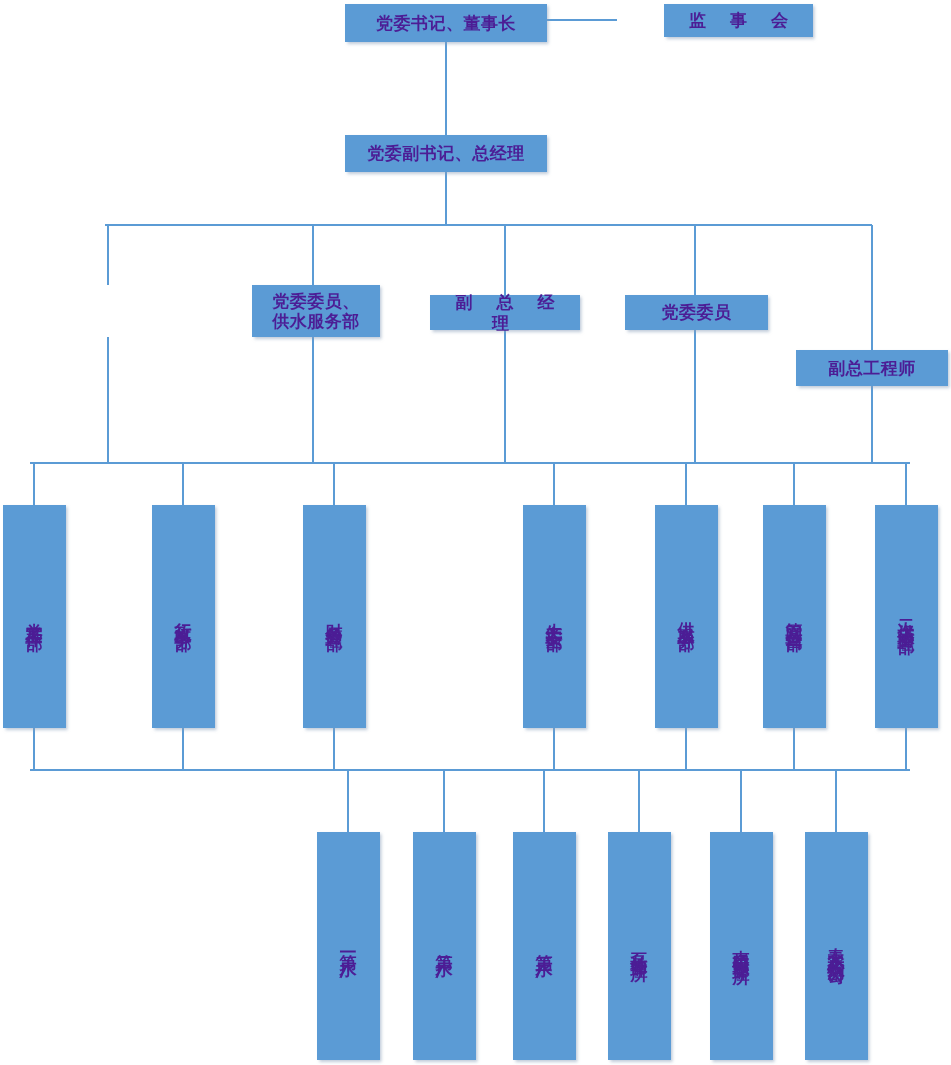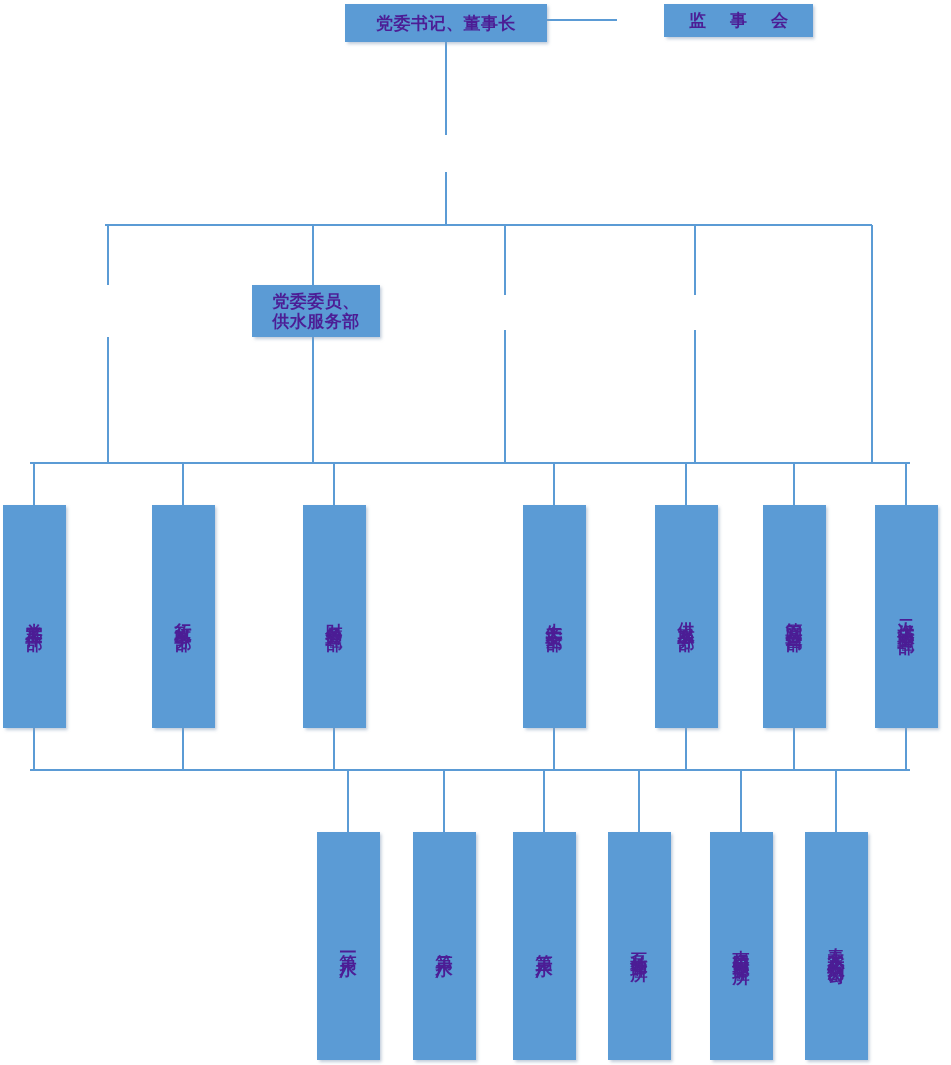--- a/index.html
+++ b/index.html
@@ -120,29 +120,41 @@
   </svg>
 
   <div class="node horiz" style="left:345px; top:4px; width:202px; height:38px;">
     <span class="lbl">党委书记、董事长</span>
   </div>
 
   <div class="node horiz spaced" style="left:617px; top:4px; width:149px; height:33px;margin-left:47px;">
     <span class="lbl">监 事 会</span>
   </div>
 
+  <div class="node horiz" style="left:345px; top:135px; width:202px; height:37px;">
+    <span class="lbl">党委副书记、总经理</span>
+  </div>
 
 
   <div class="node horiz" style="left:252px; top:285px; width:128px; height:52px;">
     <span class="lbl">党委委员、
 供水服务部</span>
   </div>
 
-
-
+  <div class="node horiz spaced" style="left:430px; top:295px; width:150px; height:35px;">
+    <span class="lbl">副 总 经 理</span>
+  </div>
+
+  <div class="node horiz" style="left:625px; top:295px; width:143px; height:35px;">
+    <span class="lbl">党委委员</span>
+  </div>
+
+  <div class="node horiz" style="left:796px; top:350px; width:152px; height:36px;">
+    <span class="lbl">副总工程师</span>
+  </div>
 
   <div class="node vert" style="left:3px; top:505px; width:63px; height:223px;">
     <span class="lbl">党群工作部</span>
   </div>
 
   <div class="node vert" style="left:152px; top:505px; width:63px; height:223px;">
     <span class="lbl">行政事务部</span>
   </div>
 
   <div class="node vert" style="left:303px; top:505px; width:63px; height:223px;">

